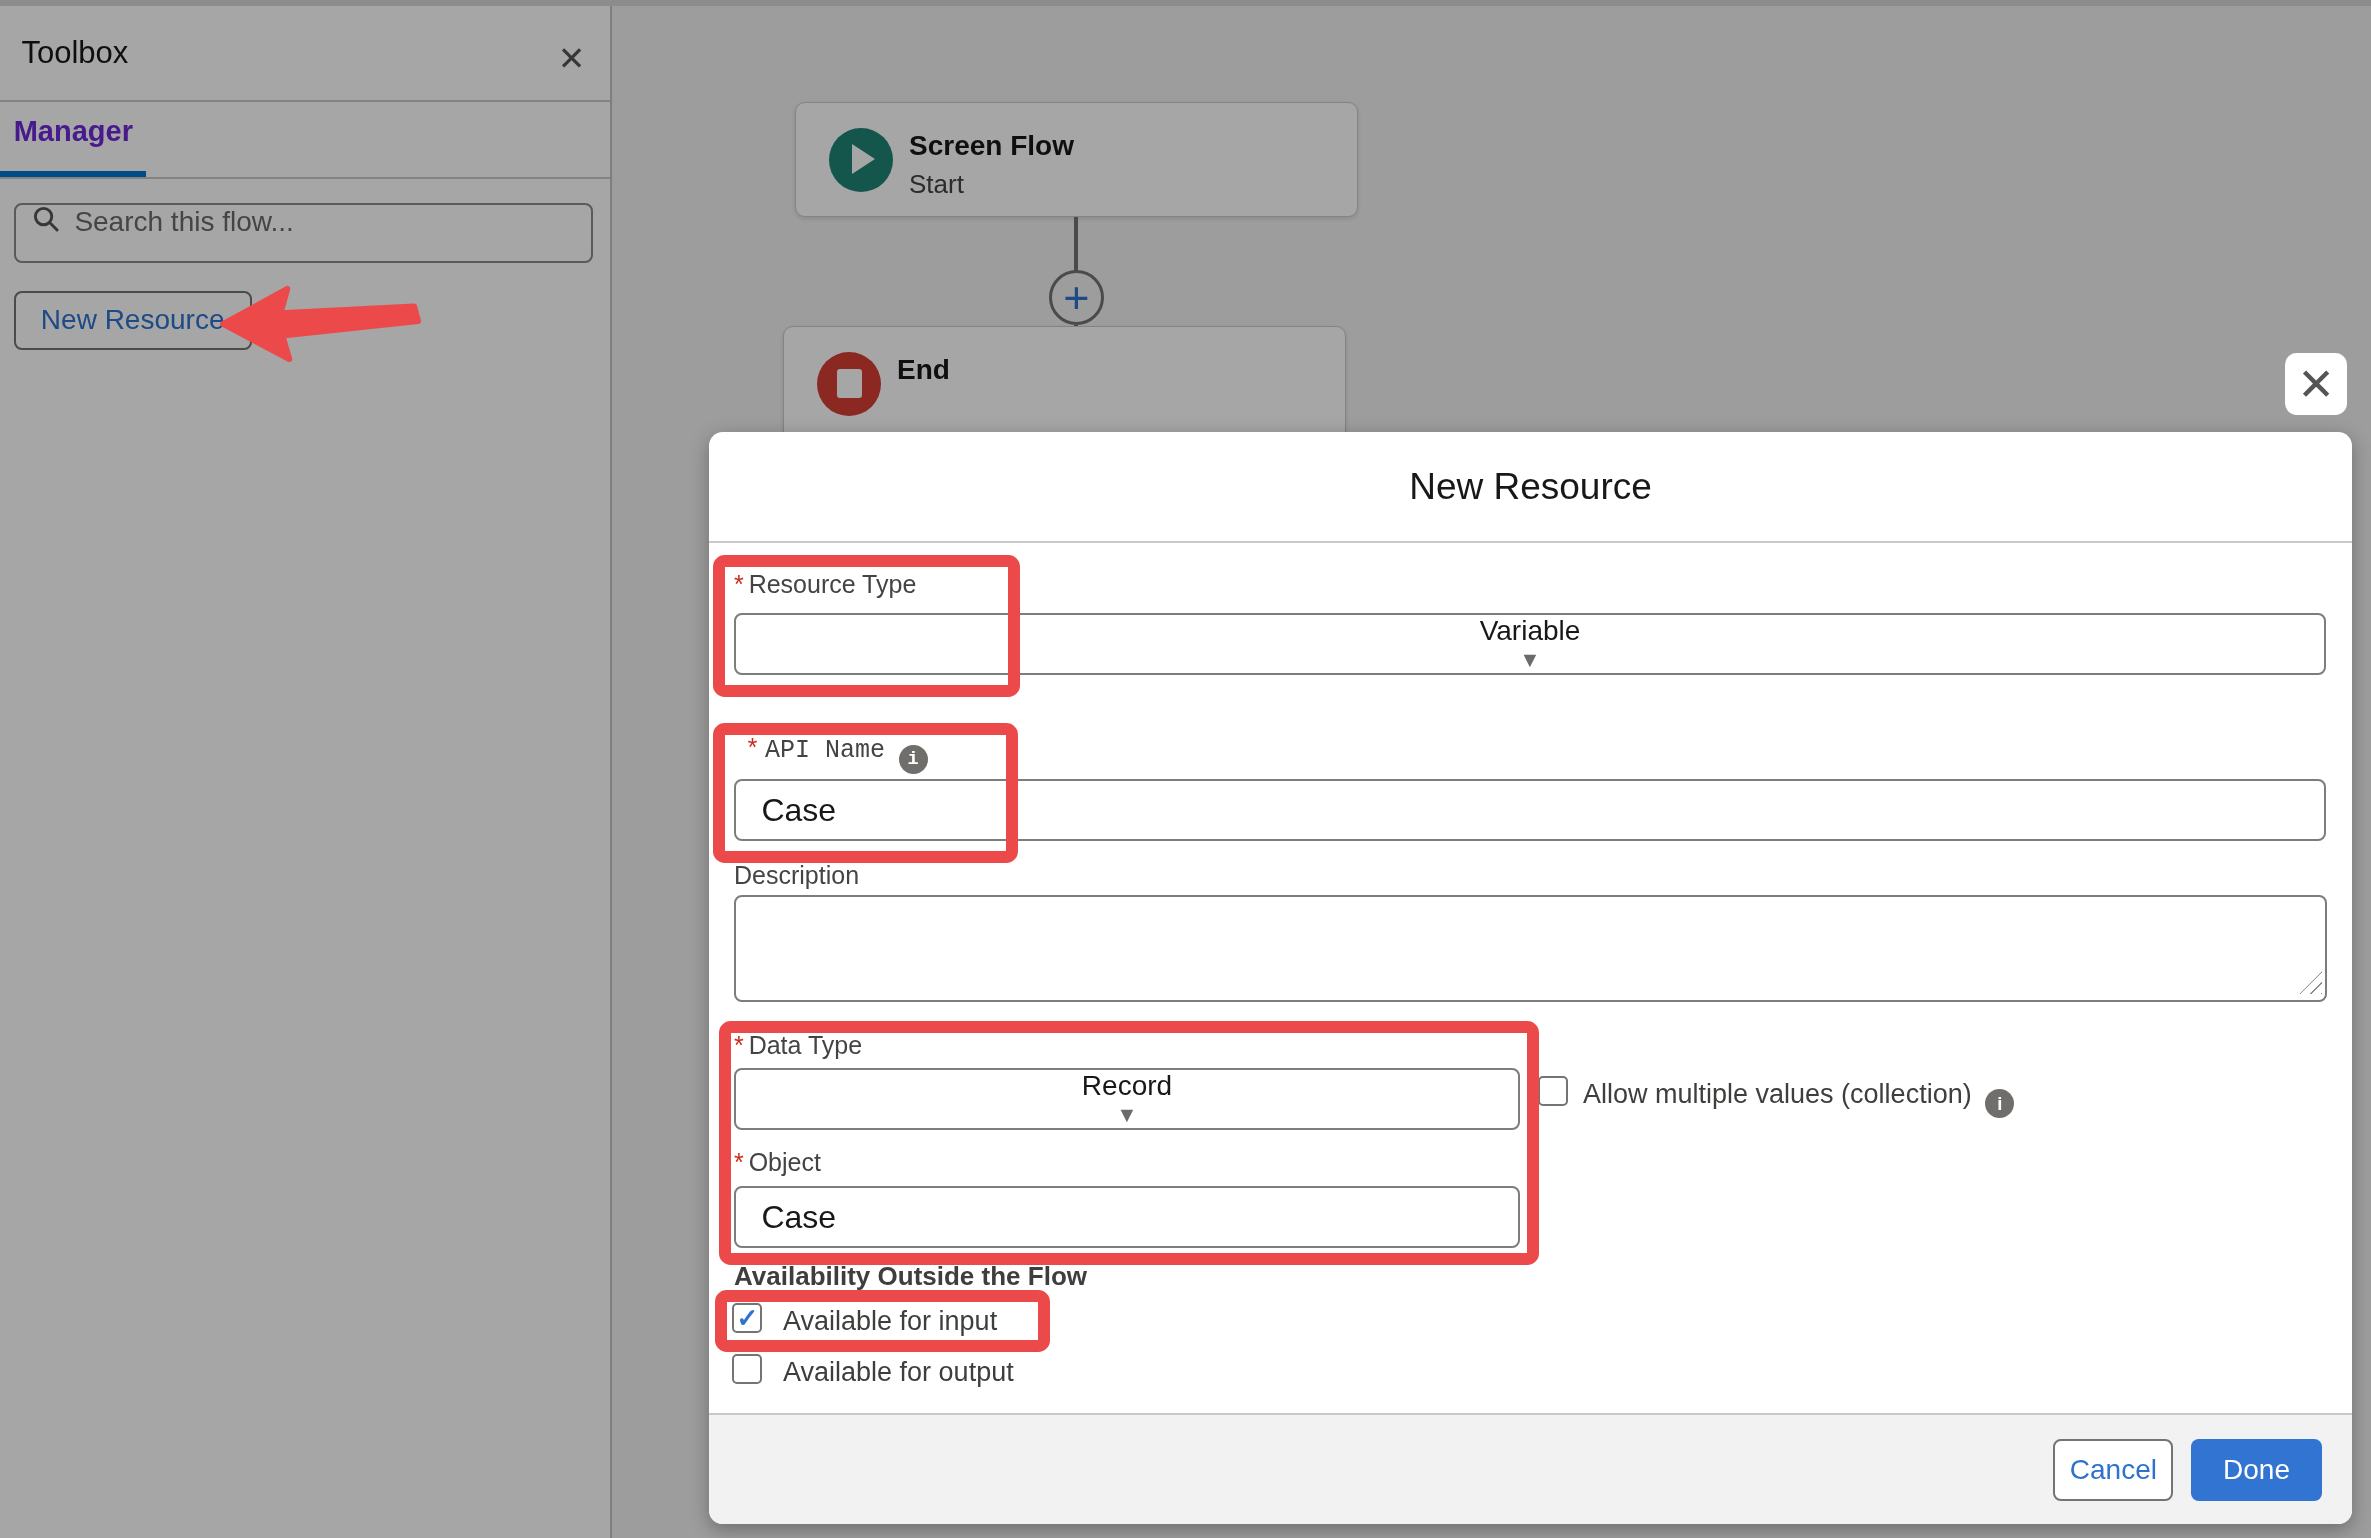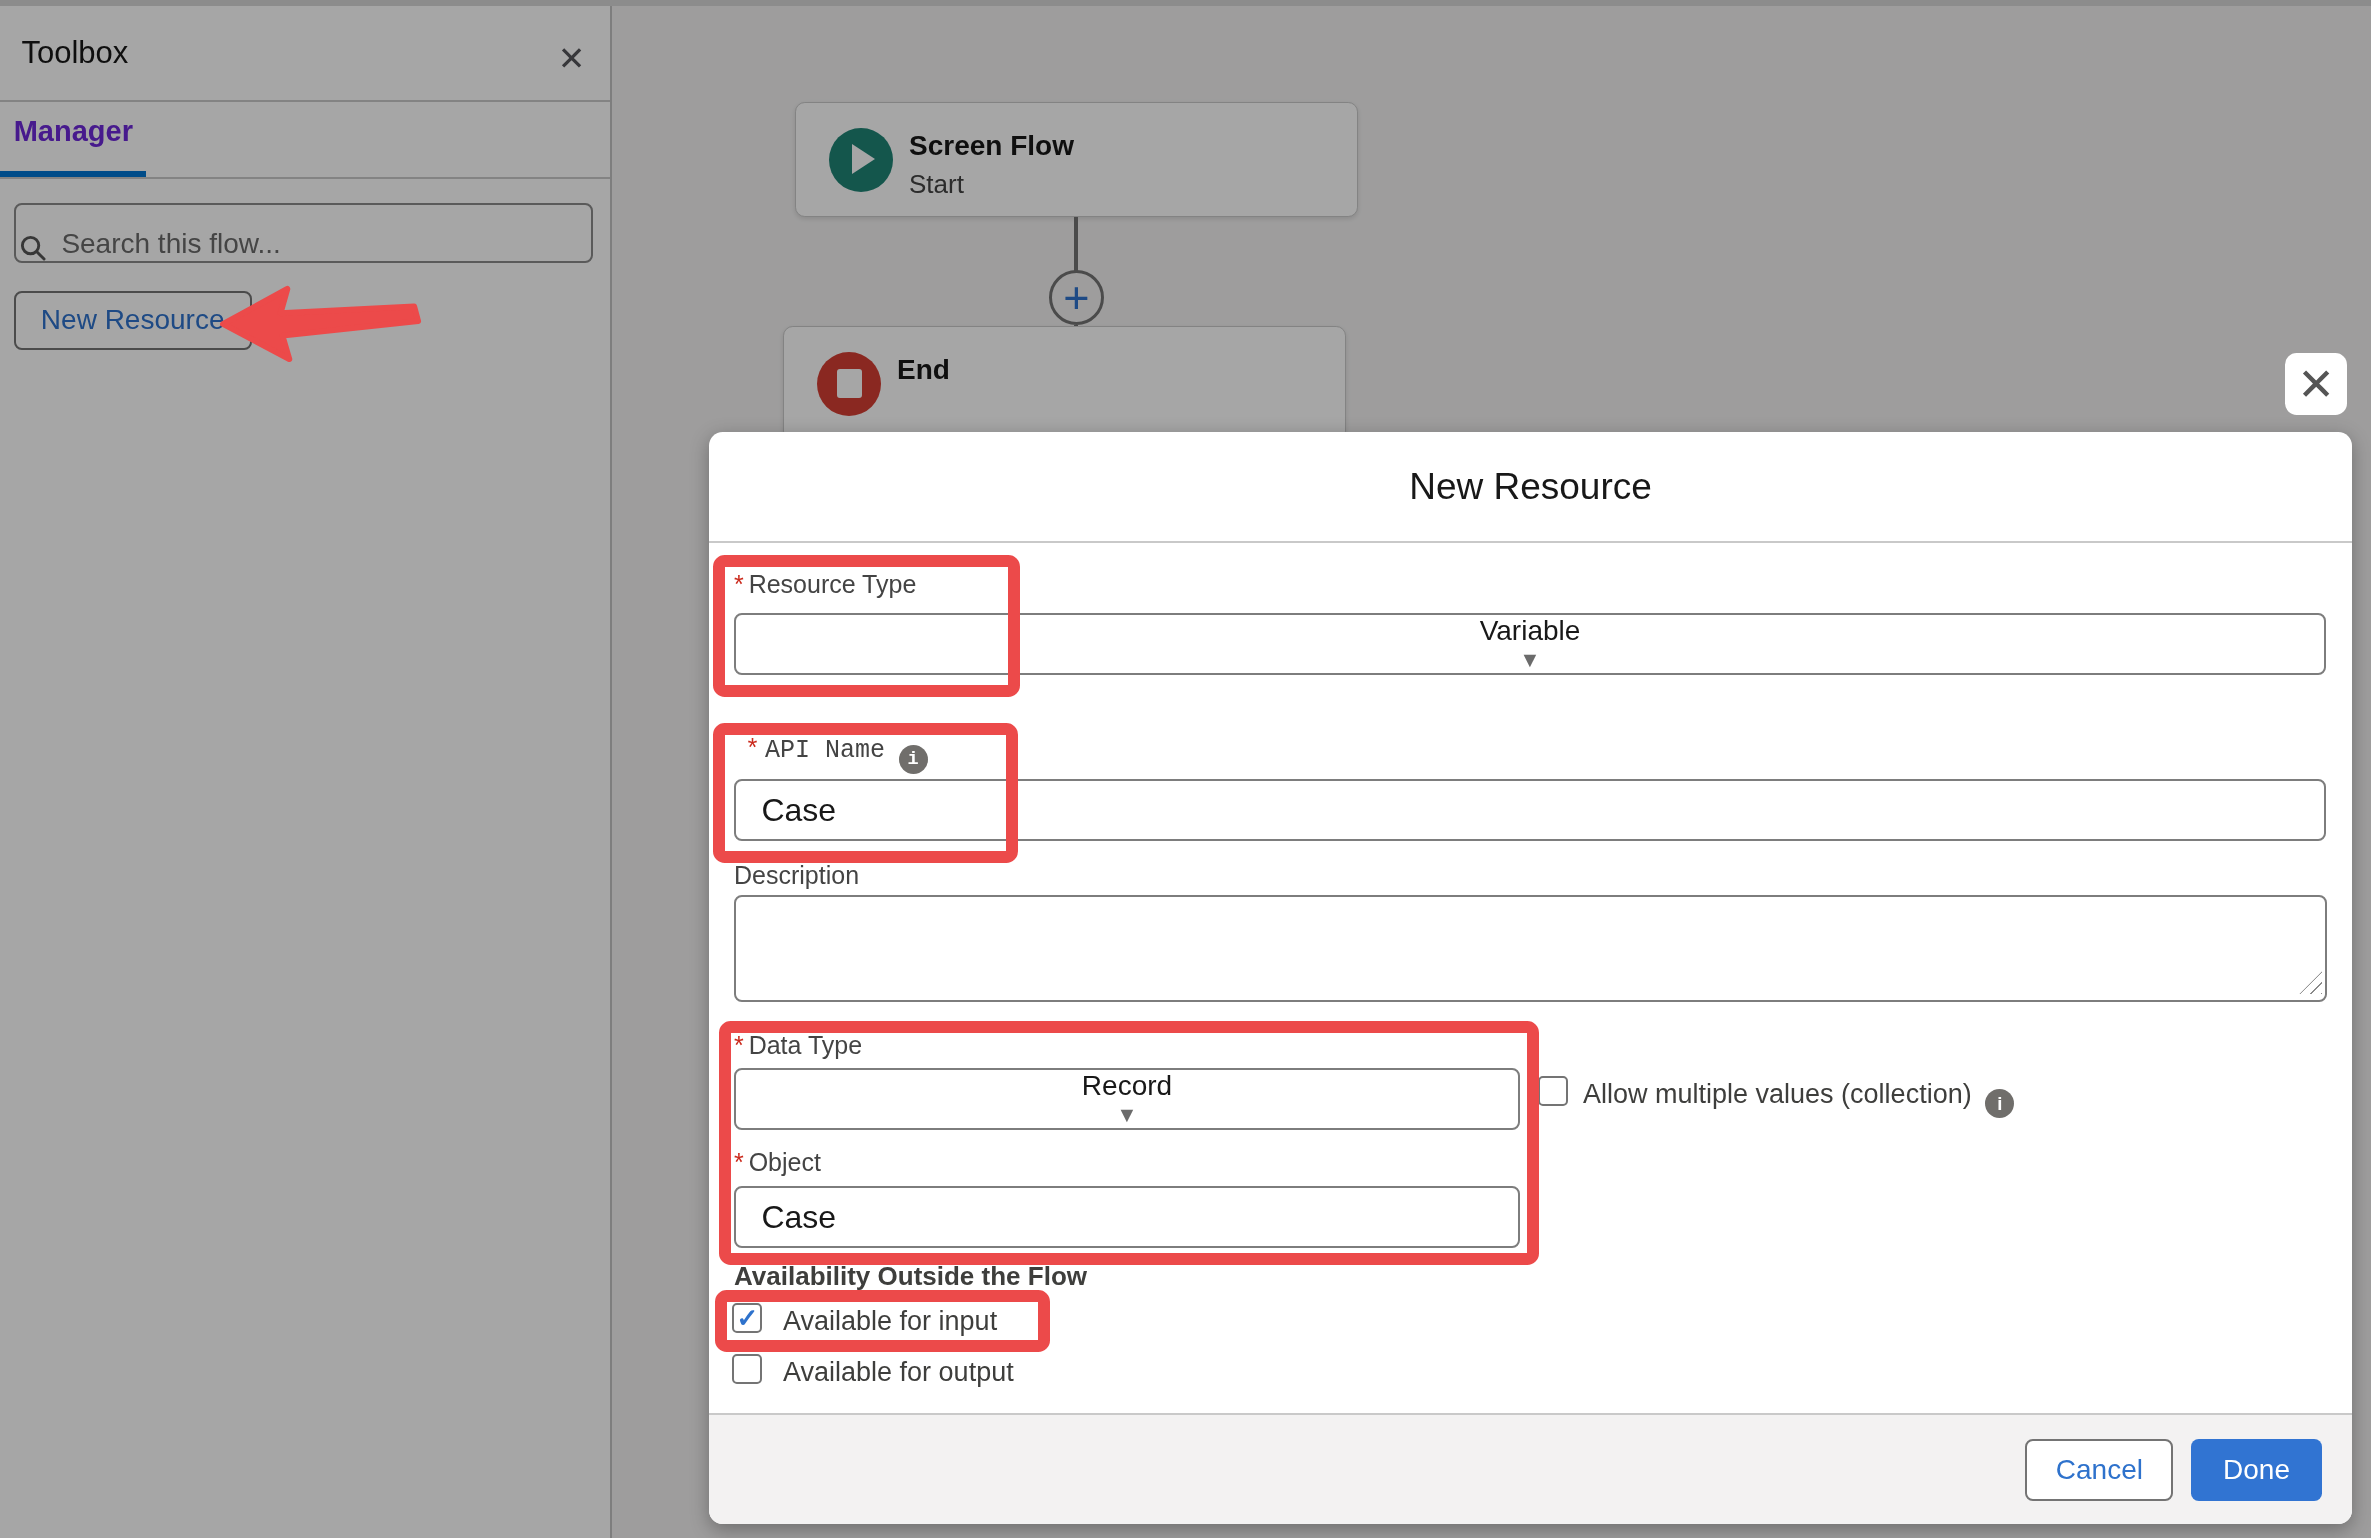--- a/index.html
+++ b/index.html
@@ -17,21 +17,21 @@
   }
   .sidebar-title{position:absolute;left:21.5px;top:29px;font-size:31px;color:#181818;}
   .sidebar-close{position:absolute;left:548px;top:29px;width:47px;height:47px;
     font-size:33px;color:#55555a;display:flex;align-items:center;justify-content:center;cursor:pointer;}
   .sidebar-div1{position:absolute;left:0;top:94px;width:100%;height:2px;background:#c9c9c9;}
   .tab-manager{position:absolute;left:13.7px;top:109px;font-size:29px;font-weight:700;color:#6d28d9;}
   .tab-underline{position:absolute;left:0;top:165px;width:146px;height:7.8px;background:#0176d3;}
   .sidebar-div2{position:absolute;left:0;top:171px;width:100%;height:2px;background:#c9c9c9;}
   .search-box{
     position:absolute;left:13.7px;top:197px;width:579px;height:60px;box-sizing:border-box;
-    border:2px solid #8a8a8a;border-radius:7.8px;background:#fff;display:flex;align-items:flex-end;gap:13.7px;padding:0 3px;
+    border:2px solid #8a8a8a;border-radius:7.8px;background:#fff;display:flex;align-items:flex-start;gap:13.7px;padding:0 16px;
   }
   .search-box input{
     border:none;outline:none;flex:1;font-size:28px;color:#181818;background:transparent;
     font-family:"Liberation Sans", sans-serif;
   }
   .search-box input::placeholder{color:#6b6b6b;}
   .new-resource-btn{
     position:absolute;left:13.7px;top:285px;width:238px;height:59px;box-sizing:border-box;
     border:2px solid #747474;border-radius:7.8px;background:#fff;display:flex;align-items:center;justify-content:center;
     font-size:28px;color:#2e72cc;cursor:pointer;
@@ -106,21 +106,21 @@
   .cbx .mark{display:none;color:#2e72cc;font-size:26px;font-weight:700;line-height:1;}
   .cbx.checked .mark{display:block;}
   .cbx-label{position:absolute;font-size:27px;color:#3e3e3c;}
   .avail-head{position:absolute;left:25px;top:829px;font-size:26px;font-weight:700;color:#3e3e3c;}
   .modal-footer{
     position:absolute;left:0;top:981px;width:100%;height:111px;background:#f3f2f2;border-top:2px solid #c9c9c9;
     border-radius:0 0 13.7px 13.7px;box-sizing:border-box;
     display:flex;align-items:center;justify-content:flex-end;gap:17.6px;padding:0 30px;
   }
   .btn-cancel{
-    width:148px;height:62px;background:#fff;border:2px solid #747474;border-radius:7.8px;box-sizing:border-box;
+    width:120px;height:62px;background:#fff;border:2px solid #747474;border-radius:7.8px;box-sizing:border-box;
     display:flex;align-items:center;justify-content:center;font-size:28px;color:#2e72cc;cursor:pointer;
   }
   .btn-done{
     width:131px;height:62px;background:#3174d2;border-radius:7.8px;
     display:flex;align-items:center;justify-content:center;font-size:28px;color:#ffffff;cursor:pointer;
   }
   
   .anno{position:absolute;z-index:200;border:12.7px solid #ec4a4a;border-radius:11.7px;box-sizing:border-box;pointer-events:none;}
   .anno-arrow{position:absolute;left:217px;top:284px;width:210px;height:80px;z-index:200;pointer-events:none;}
 </style>

